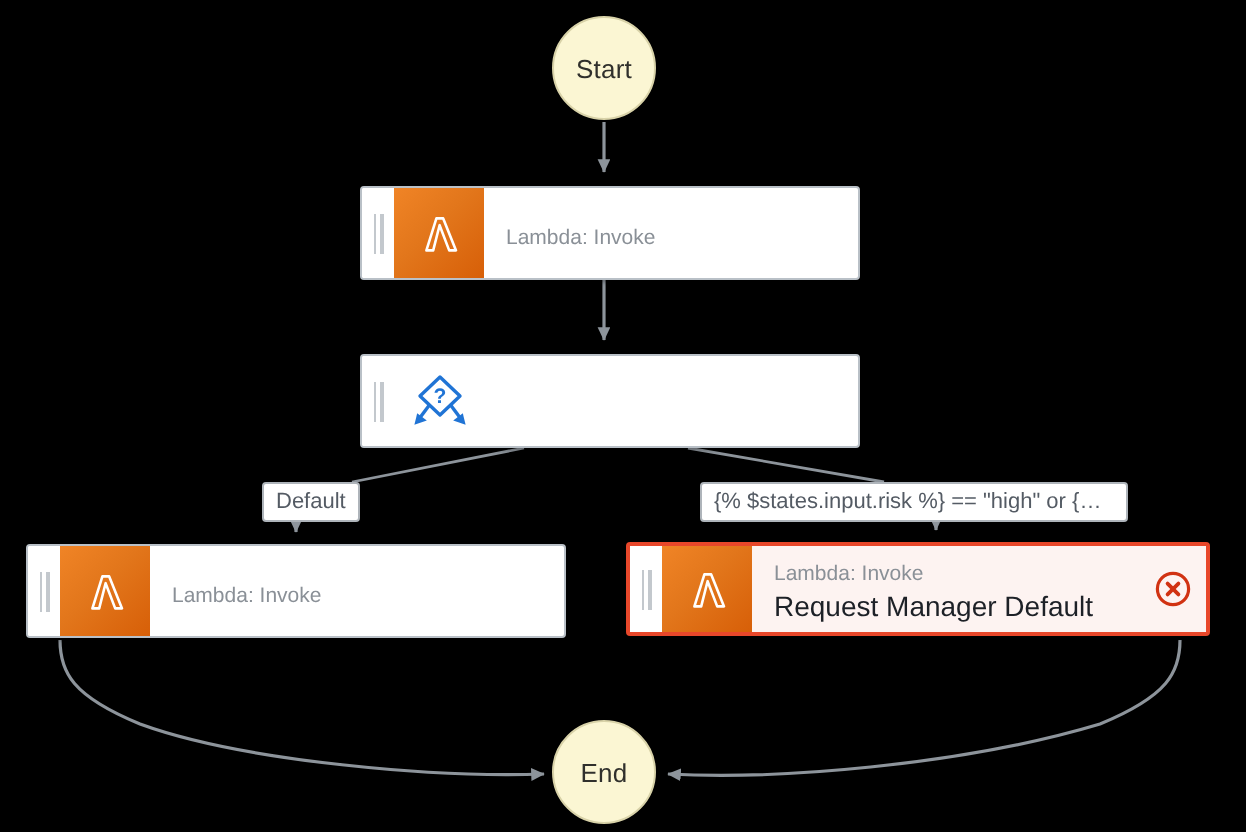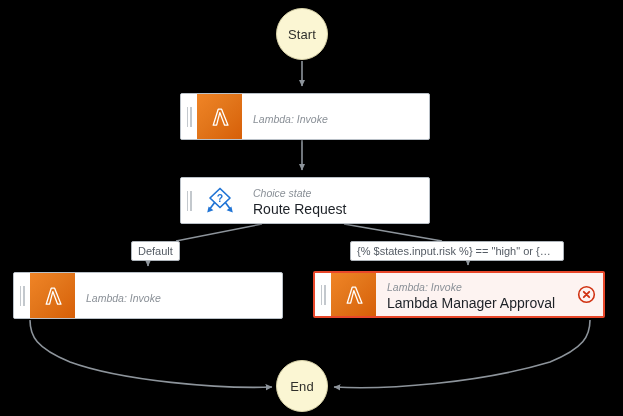--- a/index.html
+++ b/index.html
@@ -108,21 +108,20 @@
     flex-direction: column;
     justify-content: center;
   }
   .sub {
     font-size: 10.5px;
     color: #8a9097;
     line-height: 14px;
     white-space: nowrap;
     overflow: hidden;
     text-overflow: ellipsis;
-    font-style: italic;
   }
   .title {
     font-size: 14px;
     color: #1d2127;
     line-height: 19px;
     white-space: nowrap;
     overflow: hidden;
     text-overflow: ellipsis;
   }
 
@@ -215,24 +214,20 @@
     <div class="tile choice">
       <svg width="32" height="32" viewBox="0 0 32 32">
         <path d="M16 3.5 L26 13 L16 22.5 L6 13 Z" fill="none" stroke="#2074d5" stroke-width="1.7" stroke-linejoin="round"></path>
         <text x="16" y="16.6" text-anchor="middle" font-family="Liberation Sans, sans-serif" font-size="10.5" font-weight="bold" fill="#2074d5">?</text>
         <path d="M10.6 17.6 L5.4 24.6" stroke="#2074d5" stroke-width="1.7" fill="none"></path>
         <path d="M3.2 27.4 L4.6 21.6 L9.4 25.2 Z" fill="#2074d5"></path>
         <path d="M21.4 17.6 L26.6 24.6" stroke="#2074d5" stroke-width="1.7" fill="none"></path>
         <path d="M28.8 27.4 L22.6 25.2 L27.4 21.6 Z" fill="#2074d5"></path>
       </svg>
     </div>
-    <div class="labels">
-      <div class="sub">Choice state</div>
-      <div class="title">Route Request</div>
-    </div>
   </div>
 
   <div class="edge-label" id="label-default">
     <span>Default</span>
   </div>
 
   <div class="edge-label" id="label-condition">
     <span>{% $states.input.risk %} == "high" or {%…</span>
   </div>
 
@@ -258,21 +253,21 @@
         <i></i>
     </div>
     <div class="tile">
       <svg width="26" height="26" viewBox="0 0 26 26">
         <path d="M6.2 21.2 L11.2 5.2 L14.6 5.2 L21.0 21.2 L17.6 21.2
                  L12.8 8.6 L9.6 21.2 Z" fill="none" stroke="#ffffff" stroke-width="1.3" stroke-linejoin="round"></path>
       </svg>
     </div>
     <div class="labels">
       <div class="sub">Lambda: Invoke</div>
-      <div class="title">Lambda Manager Approval</div>
+      <div class="title">Request Manager Default</div>
     </div>
     <div class="badge">
       <svg width="19" height="19" viewBox="0 0 19 19">
         <circle cx="9.5" cy="9.5" r="7.8" fill="none" stroke="#d13212" stroke-width="1.6"></circle>
         <path d="M6.8 6.8 L12.2 12.2 M12.2 6.8 L6.8 12.2" stroke="#d13212" stroke-width="1.9" stroke-linecap="round"></path>
       </svg>
     </div>
   </div>
 
   <div class="terminal" id="end-node">

